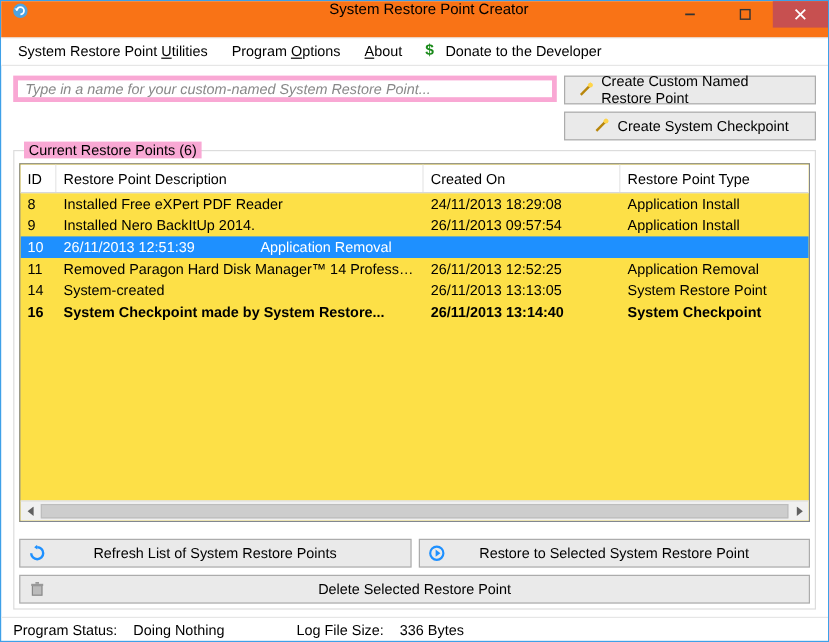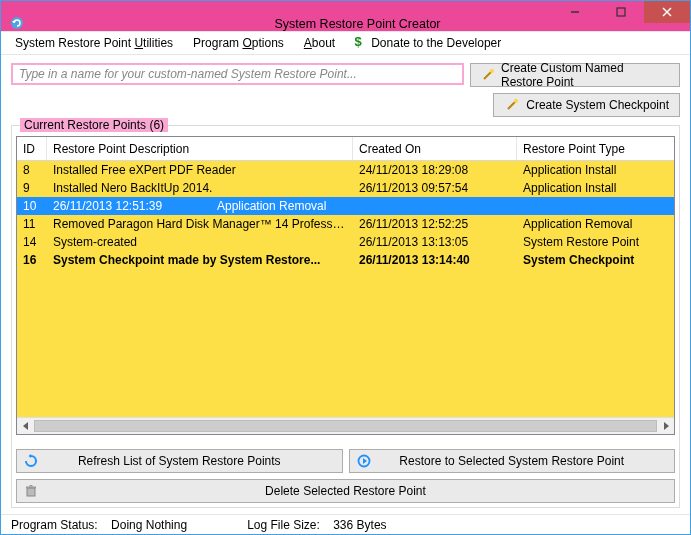--- a/index.html
+++ b/index.html
@@ -1,40 +1,40 @@
 <!DOCTYPE html>
 <html><head>
 <meta charset="utf-8">
 <style>
   * { box-sizing: border-box; }
   html, body { margin: 0; padding: 0; font-family: "Segoe UI", Tahoma, sans-serif; font-size: 12px; color: #000; }
   body { background: #fff; width: 691px; height: 535px; overflow: hidden; }
 
   .window { width: 691px; height: 535px; border: 1px solid #3ea0e8; background: #fff; display: flex; flex-direction: column; }
 
-  .titlebar { height: 30px; background: #ec4899; display: flex; align-items: flex-end; position: relative; }
+  .titlebar { height: 30px; background: #f97316; display: flex; align-items: flex-start; position: relative; }
   .titlebar .app-icon { width: 16px; height: 16px; margin-left: 8px; }
   .titlebar .title { flex: 1; text-align: center; font-size: 12.5px; color: #000; }
   .titlebar .win-controls { display: flex; height: 22px; position: absolute; right: 0; top: 0; }
   .titlebar .win-btn { width: 46px; height: 22px; display: flex; align-items: center; justify-content: center; font-size: 10px; }
   .titlebar .win-btn svg { display: block; }
   .titlebar .win-close { background: #c75050; color: #fff; }
 
   .menubar { height: 24px; background: #fff; border-top: 1px solid #e6e6e6; border-bottom: 1px solid #e6e6e6; display: flex; align-items: center; padding: 0 6px; gap: 4px; text-align: center; }
   .menubar .menu-item { padding: 2px 8px; cursor: default; }
   .menubar .menu-item u { text-decoration: underline; }
   .menubar .donate-icon { margin-left: 4px; margin-right: 2px; }
 
   .content { flex: 1; padding: 8px 10px 6px 10px; display: flex; flex-direction: column; gap: 6px; }
 
   .row-top { display: flex; gap: 6px; align-items: flex-start; }
-  .name-input { flex: 1; height: 22px; border: 2px solid #f9a8d4; padding: 0 6px; color: #777; font-size: 12px; font-style: italic; outline: none; background: #fff; }
+  .name-input { flex: 1; height: 22px; border: 4px solid #f9a8d4; padding: 0 6px; color: #777; font-size: 12px; font-style: italic; outline: none; background: #fff; }
   .name-input::placeholder { color: #888; font-style: italic; }
 
-  .right-buttons { display: flex; flex-direction: column; gap: 6px; width: 210px; align-items: flex-end; }
+  .right-buttons { display: flex; flex-direction: column; gap: 6px; width: 210px; }
 
   .btn { height: 24px; background: #eaeaea; border: 1px solid #acacac; display: inline-flex; align-items: center; justify-content: center; gap: 6px; font-size: 12px; padding: 0 10px; cursor: default; position: relative; }
   .btn .btn-icon { width: 16px; height: 16px; display: inline-flex; align-items: center; justify-content: center; }
 
   .group { border: 1px solid #dcdcdc; flex: 1; display: flex; flex-direction: column; padding: 6px 4px 4px 4px; margin-top: 2px; position: relative; }
   .group-header { position: absolute; top: -8px; left: 8px; background: #f9a8d4; padding: 0 4px; font-size: 12px; }
 
   .table-wrap { flex: 1; border: 1px solid #828790; background: #fde047; display: flex; flex-direction: column; overflow: hidden; margin-top: 4px; }
   .table-head { display: flex; background: #fff; border-bottom: 1px solid #d8d8d8; height: 24px; align-items: center; }
   .th { padding: 0 6px; font-size: 12px; color: #000; border-right: 1px solid #e6e6e6; height: 100%; display: flex; align-items: center; }

